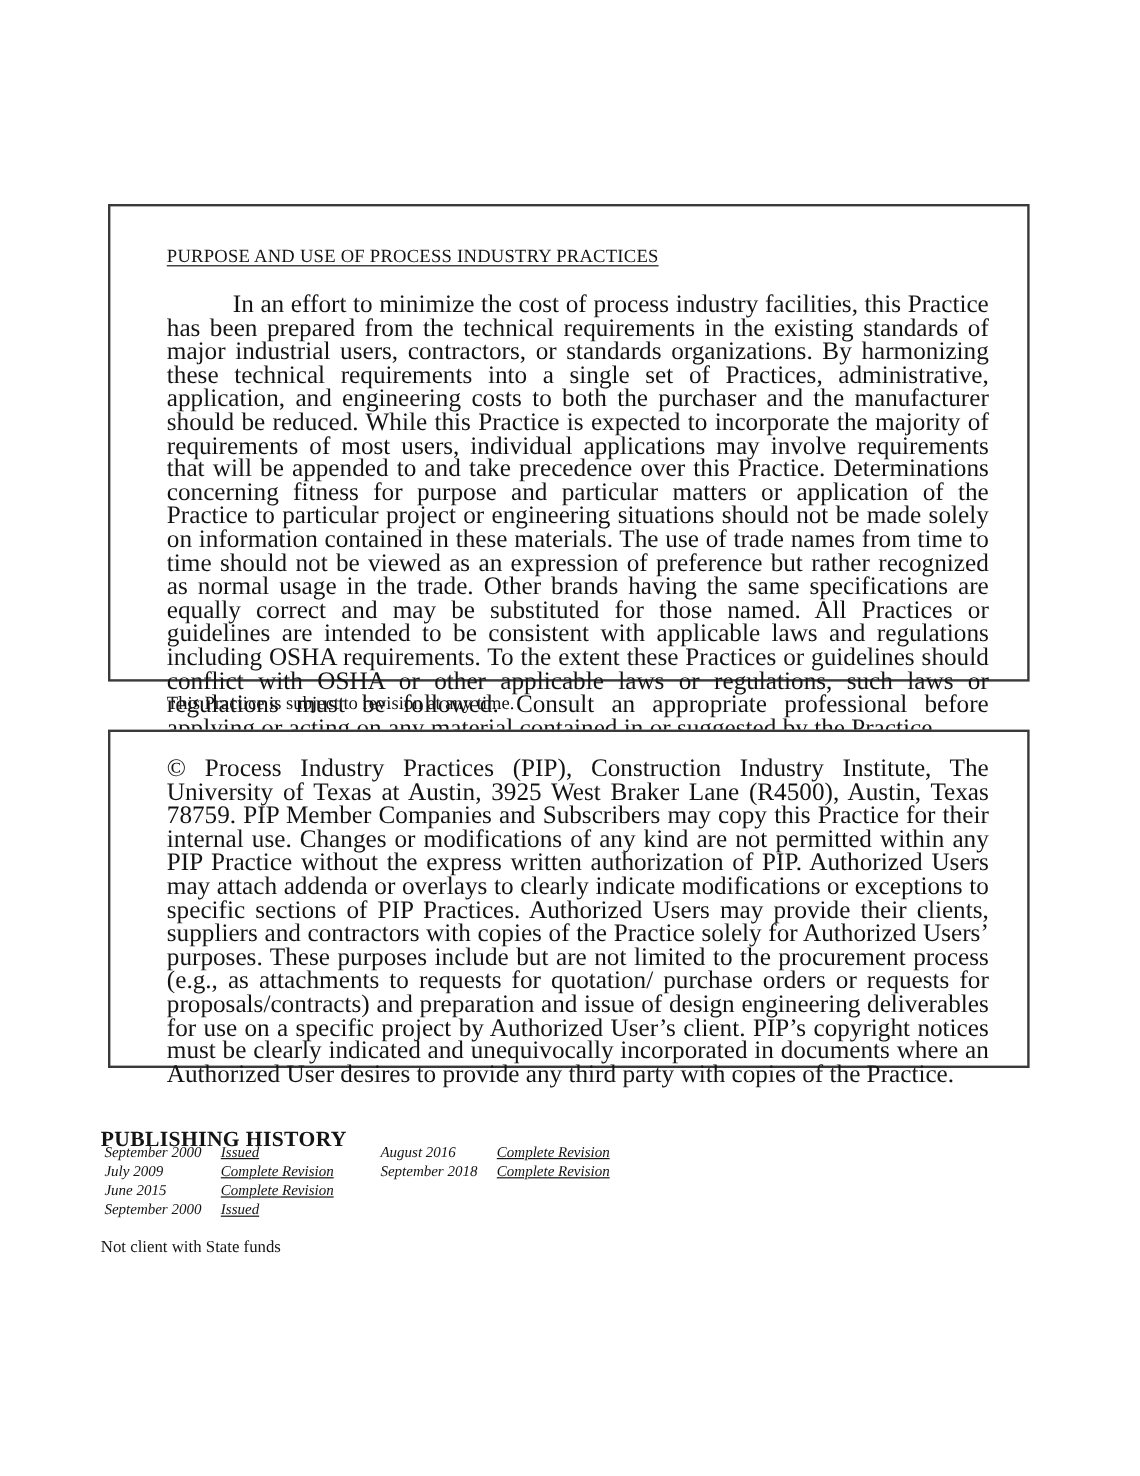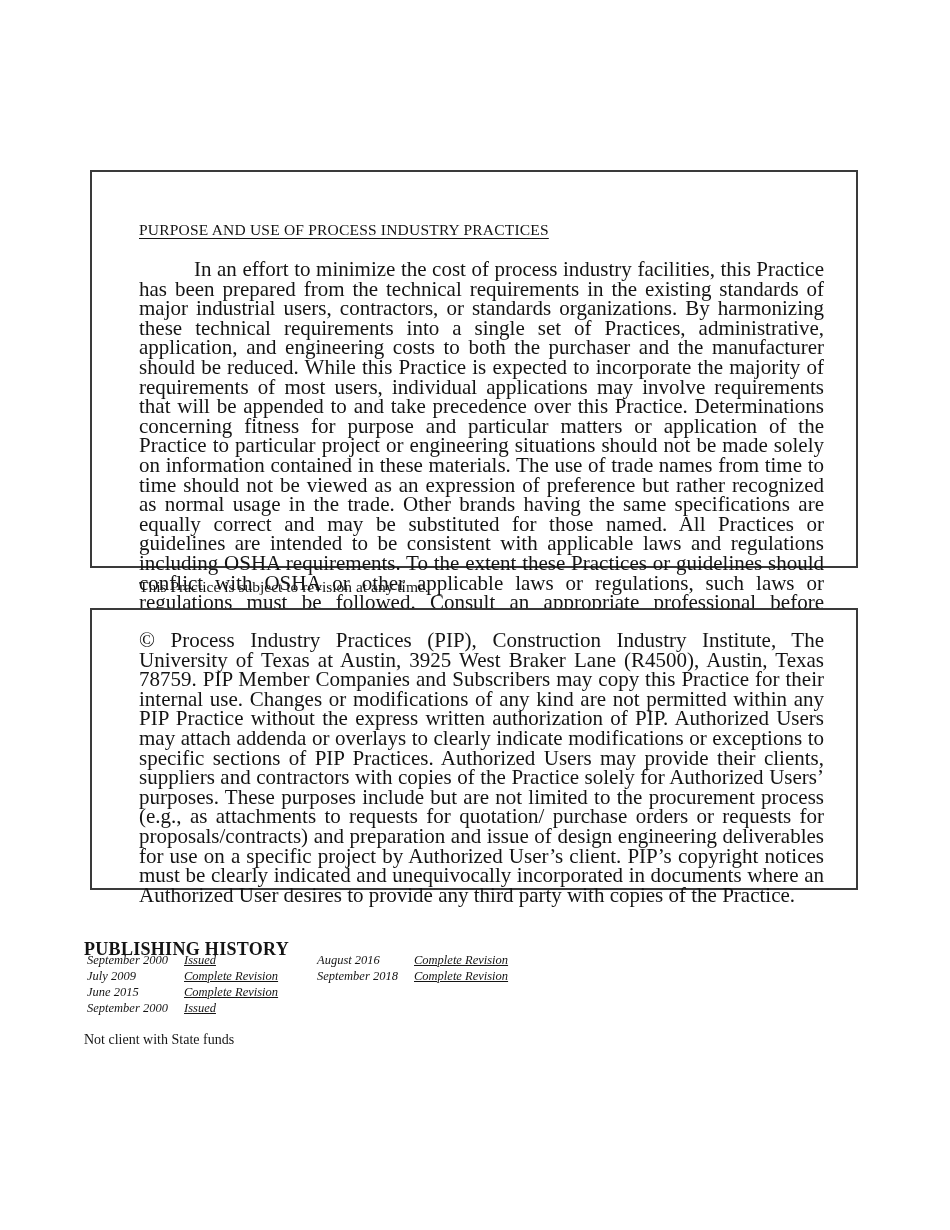--- a/index.html
+++ b/index.html
@@ -24,21 +24,20 @@
     box-sizing: border-box;
     background: #ffffff;
   }
 
   .purpose-box {
     top: 170px;
     height: 398px;
   }
   .purpose-box .inner {
     padding: 33px 32px 0 47px;
-    margin-top: 16px;
   }
   .purpose-heading {
     font-size: 15.5px;
     font-weight: normal;
     margin: 0;
     text-decoration: underline;
     text-underline-offset: 3px;
     letter-spacing: 0.2px;
   }
   .body-par {

